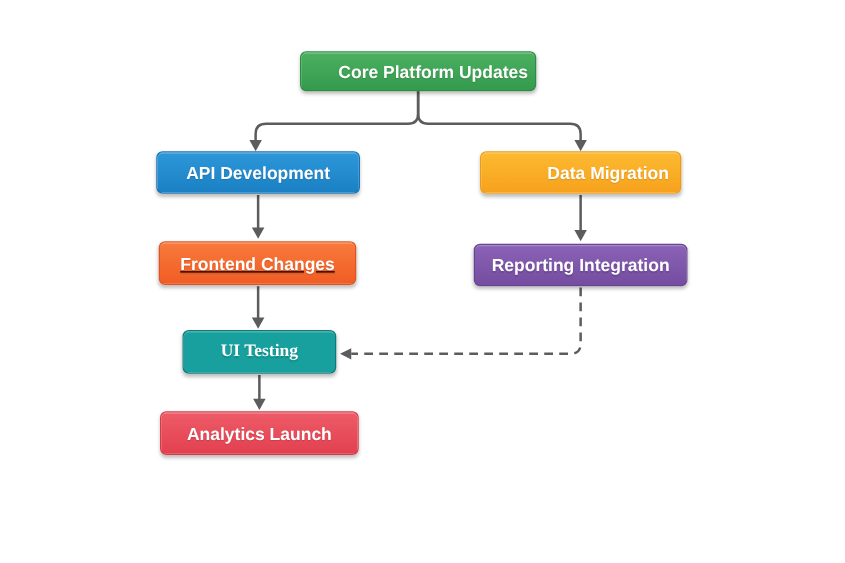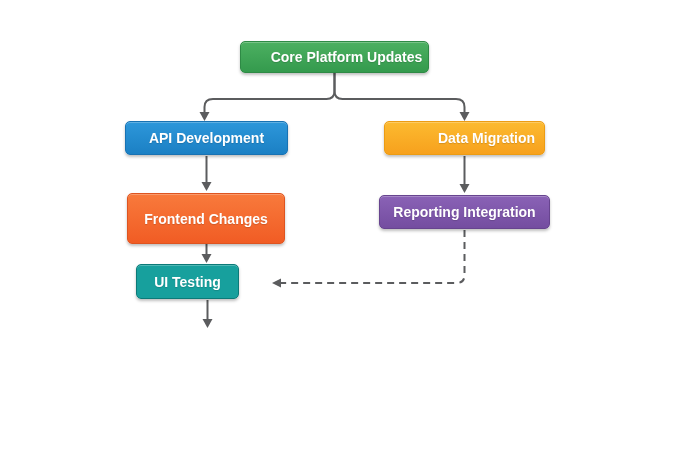--- a/index.html
+++ b/index.html
@@ -80,26 +80,29 @@
   </div>
 
   <div class="node" style="left: 125px; top: 121px; width: 163px; height: 34px; background: linear-gradient(rgb(45, 151, 218), rgb(27, 128, 196)); border-color: rgb(24, 114, 179); justify-content: center;">
     <span style="color: rgb(255, 255, 255);">API Development</span>
   </div>
 
   <div class="node" style="left: 384px; top: 121px; width: 161px; height: 34px; background: linear-gradient(rgb(252, 186, 48), rgb(247, 161, 29)); border-color: rgb(236, 156, 19);">
     <span style="color: rgb(255, 255, 255); margin-left: 44px;">Data Migration</span>
   </div>
 
-  <div class="node" style="left: 127px; top: 193px; width: 158px; height: 51px; background: linear-gradient(rgb(248, 122, 60), rgb(241, 92, 36)); border-color: rgb(222, 84, 32);">
+  <div class="node" style="left: 127px; top: 193px; width: 158px; height: 35px; background: linear-gradient(rgb(248, 122, 60), rgb(241, 92, 36)); border-color: rgb(222, 84, 32); text-decoration: underline;">
     <span style="color: rgb(255, 255, 255);">Frontend Changes</span>
   </div>
 
   <div class="node" style="left: 379px; top: 195px; width: 171px; height: 34px; background: linear-gradient(rgb(138, 98, 182), rgb(116, 77, 160)); border-color: rgb(103, 68, 143);">
     <span style="color: rgb(255, 255, 255);">Reporting Integration</span>
   </div>
 
-  <div class="node" style="left: 136px; top: 264px; width: 103px; height: 35px; background: linear-gradient(rgb(23, 160, 157), rgb(23, 160, 157)); border-color: rgb(12, 122, 120);">
+  <div class="node" style="left: 146px; top: 264px; width: 123px; height: 35px; background: linear-gradient(rgb(23, 160, 157), rgb(23, 160, 157)); border-color: rgb(12, 122, 120); font-family: Liberation Serif, serif;">
     <span style="color: rgb(255, 255, 255);">UI Testing</span>
   </div>
 
+  <div class="node" style="left: 128px; top: 329px; width: 159px; height: 35px; background: linear-gradient(rgb(238, 91, 104), rgb(226, 64, 79)); border-color: rgb(213, 58, 73);">
+    <span style="color: rgb(255, 255, 255);">Analytics Launch</span>
+  </div>
 
 </div>
 
 </body></html>

